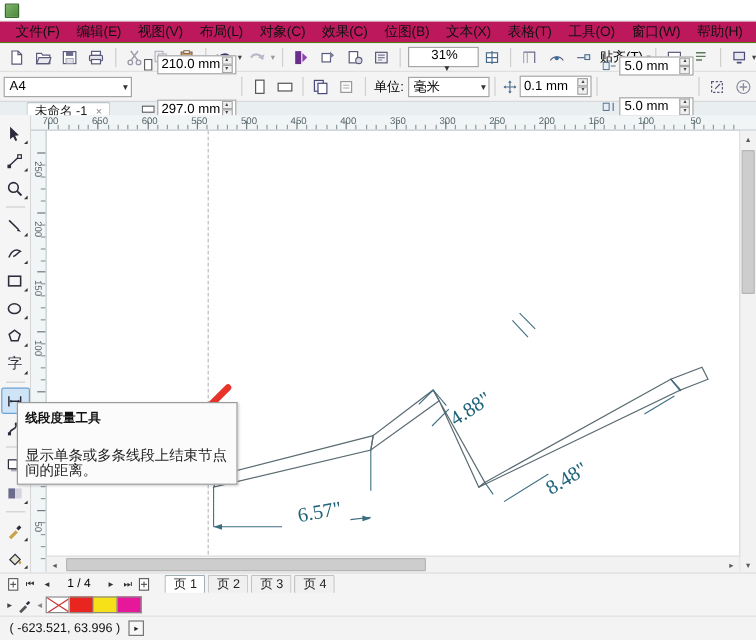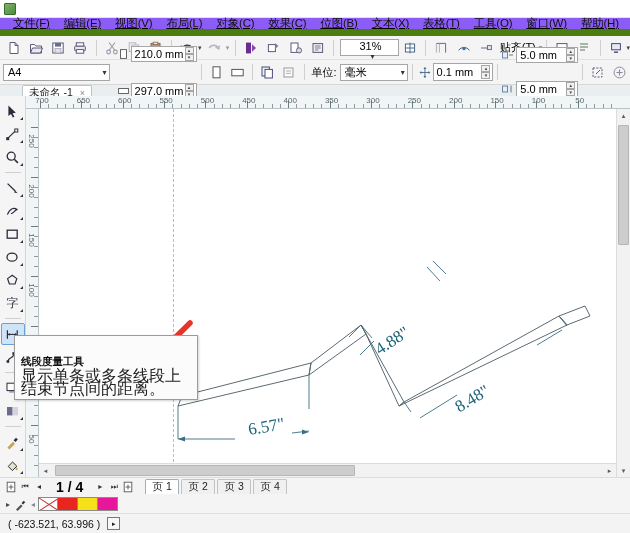--- a/index.html
+++ b/index.html
@@ -24,25 +24,24 @@
   .title-icon {
     width: 12px; height: 12px; margin-right: 5px;
     background: linear-gradient(135deg, #7fb36b 0%, #4b8b3b 100%);
     border: 1px solid #3a6b2d; border-radius: 1px;
     display: inline-block; flex: 0 0 auto;
   }
   .title-text { font-size: 11px; color: #1a1a1a; white-space: nowrap; }
 
   
   .menubar {
-    height: 18px; background: #8b5cf6;
+    height: 18px; background: #be185d;
     display: flex; align-items: center;
-    border-bottom: 7px solid #4d7c0f;
+    border-bottom: 1px solid #4d7c0f;
     padding-left: 6px;
-    text-decoration: underline;
   }
   .menu-item {
     font-size: 11.5px; color: #111;
     padding: 1px 7px 1px 7px; white-space: nowrap; cursor: default;
     letter-spacing: -0.2px;
   }
 
   
   .toolbar {
     height: 24px; background: #f4f4f4;
@@ -163,26 +162,26 @@
     position: absolute; left: 0px; top: 0px;
     width: 135px; height: 368px;
     border-right: 1px dashed #bcbcbc;
     background: #ffffff;
   }
 
   
   .tooltip {
     position: absolute; left: 14px; top: 335px;
     background: #fbfbfb; border: 1px solid #9b9b9b;
-    padding: 19px 6px 4px 6px; z-index: 60;
+    padding: 7px 6px 4px 6px; z-index: 60;
     box-shadow: 1px 1px 2px rgba(0,0,0,0.18);
     max-width: 184px;
   }
   .tt-title { font-size: 10.5px; font-weight: bold; color: #111; line-height: 13px; }
-  .tt-body  { font-size: 16px; color: #222; line-height: 13px; margin-top: 1px; }
+  .tt-body  { font-size: 12px; color: #222; line-height: 13px; margin-top: 17px; }
 
   
   .vscroll {
     position: absolute; right: 0; top: 109px; width: 14px; height: 368px;
     background: #f2f2f2; border-left: 1px solid #dcdcdc;
   }
   .hscroll {
     position: absolute; left: 39px; bottom: 56px; width: 577px; height: 14px;
     background: #f2f2f2; border-top: 1px solid #dcdcdc;
   }
@@ -197,21 +196,21 @@
   .pagenav {
     position: absolute; left: 0; bottom: 38px;
     width: 630px; height: 18px;
     background: #f4f4f4; border-top: 1px solid #dcdcdc;
     display: flex; align-items: center; padding-left: 4px;
   }
   .nav-btn {
     width: 14px; height: 14px; display: flex; align-items: center;
     justify-content: center; font-size: 8px; color: #333; cursor: default;
   }
-  .page-count { font-size: 14px; padding: 0 10px; white-space: nowrap; font-weight: bold; }
+  .page-count { font-size: 10px; padding: 0 10px; white-space: nowrap; }
   .ptab {
     height: 15px; min-width: 34px; background: #f0f0f0;
     border: 1px solid #c2c2c2; border-bottom: none;
     border-radius: 2px 2px 0 0; margin-left: 2px;
     display: flex; align-items: center; justify-content: center;
     font-size: 10.5px; padding: 0 5px; cursor: default; color: #222;
   }
   .ptab.active { background: #ffffff; border-color: #9fb0b5; font-weight: normal; }
 
   .palettebar {

